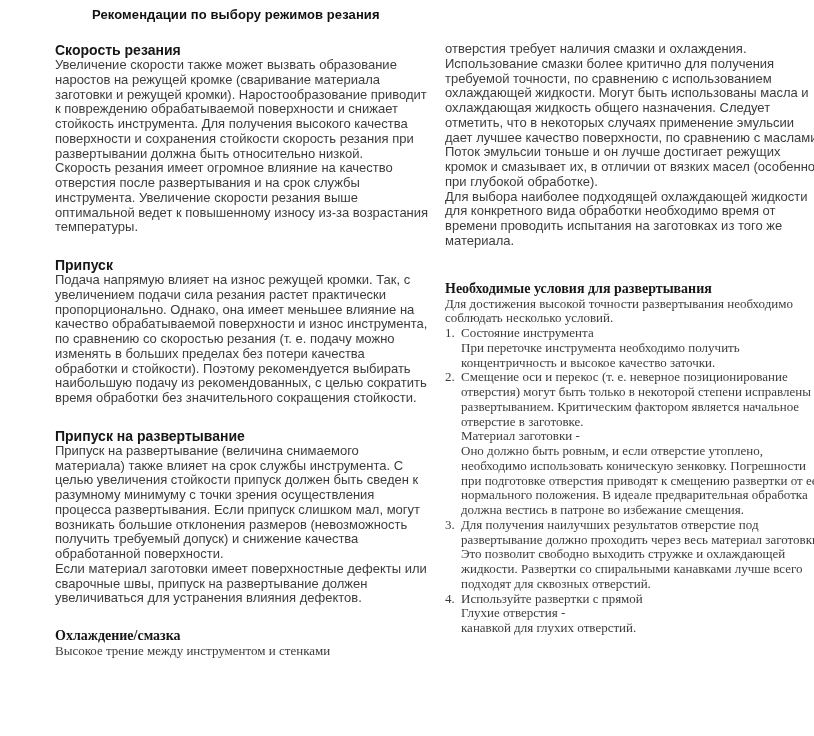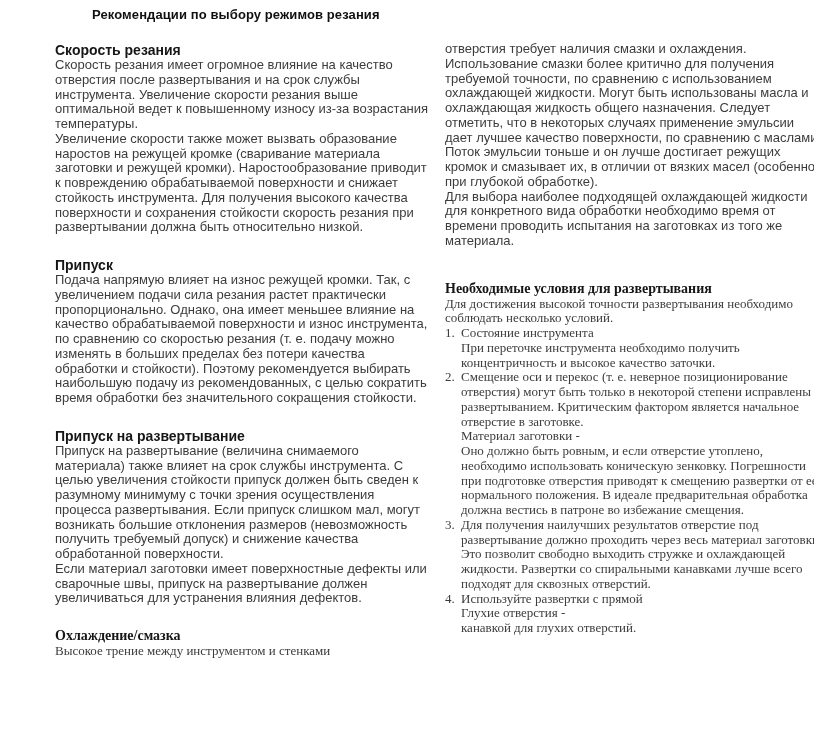--- a/index.html
+++ b/index.html
@@ -60,22 +60,22 @@
 </style>
 </head>
 <body>
 
 <div class="page">
   <h1 class="doc-title">Рекомендации по выбору режимов резания</h1>
   <div class="columns">
     <div class="col col-left" id="col-left">
         <section class="section">
           <h2 class="section-heading">Скорость резания</h2>
+          <p>Увеличение скорости также может вызвать образование наростов на режущей кромке (сваривание материала заготовки и режущей кромки). Наростообразование приводит к повреждению обрабатываемой поверхности и снижает стойкость инструмента. Для получения высокого качества поверхности и сохранения стойкости скорость резания при развертывании должна быть относительно низкой.</p>
           <p>Скорость резания имеет огромное влияние на качество отверстия после развертывания и на срок службы инструмента. Увеличение скорости резания выше оптимальной ведет к повышенному износу из-за возрастания температуры.</p>
-          <p>Увеличение скорости также может вызвать образование наростов на режущей кромке (сваривание материала заготовки и режущей кромки). Наростообразование приводит к повреждению обрабатываемой поверхности и снижает стойкость инструмента. Для получения высокого качества поверхности и сохранения стойкости скорость резания при развертывании должна быть относительно низкой.</p>
         </section>
         <section class="section">
           <h2 class="section-heading">Припуск</h2>
           <p>Подача напрямую влияет на износ режущей кромки. Так, с увеличением подачи сила резания растет практически пропорционально. Однако, она имеет меньшее влияние на качество обрабатываемой поверхности и износ инструмента, по сравнению со скоростью резания (т. е. подачу можно изменять в больших пределах без потери качества обработки и стойкости). Поэтому рекомендуется выбирать наибольшую подачу из рекомендованных, с целью сократить время обработки без значительного сокращения стойкости.</p>
         </section>
         <section class="section">
           <h2 class="section-heading">Припуск на развертывание</h2>
           <p>Припуск на развертывание (величина снимаемого материала) также влияет на срок службы инструмента. С целью увеличения стойкости припуск должен быть сведен к разумному минимуму с точки зрения осуществления процесса развертывания. Если припуск слишком мал, могут возникать большие отклонения размеров (невозможность получить требуемый допуск) и снижение качества обработанной поверхности.</p>
           <p>Если материал заготовки имеет поверхностные дефекты или сварочные швы, припуск на развертывание должен увеличиваться для устранения влияния дефектов.</p>
         </section>

